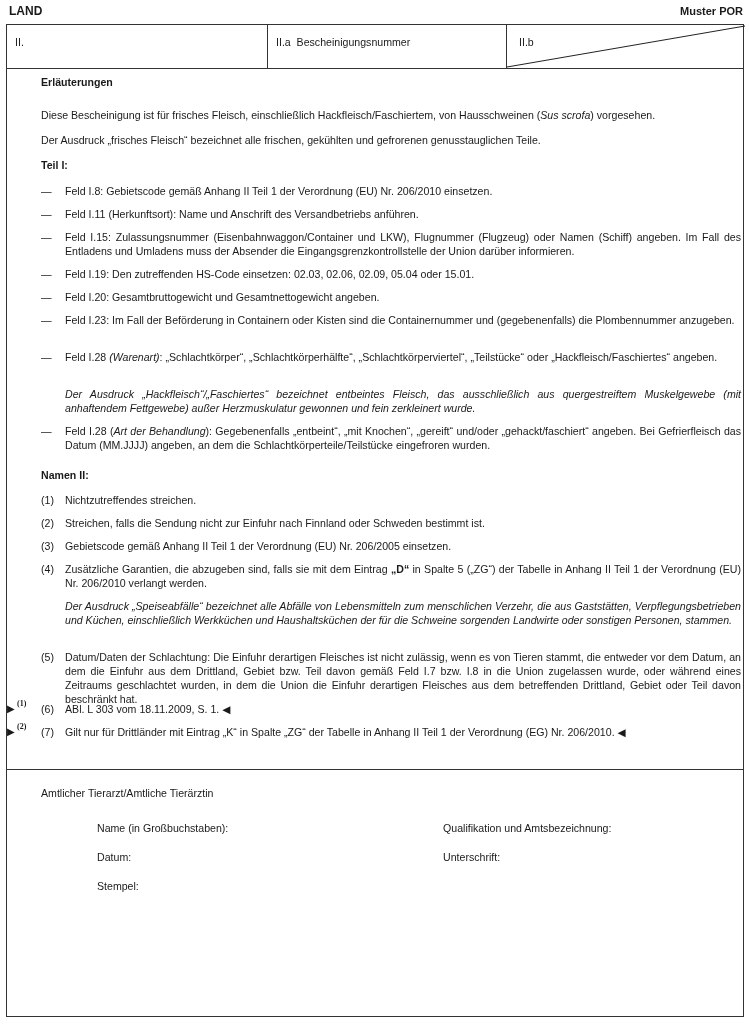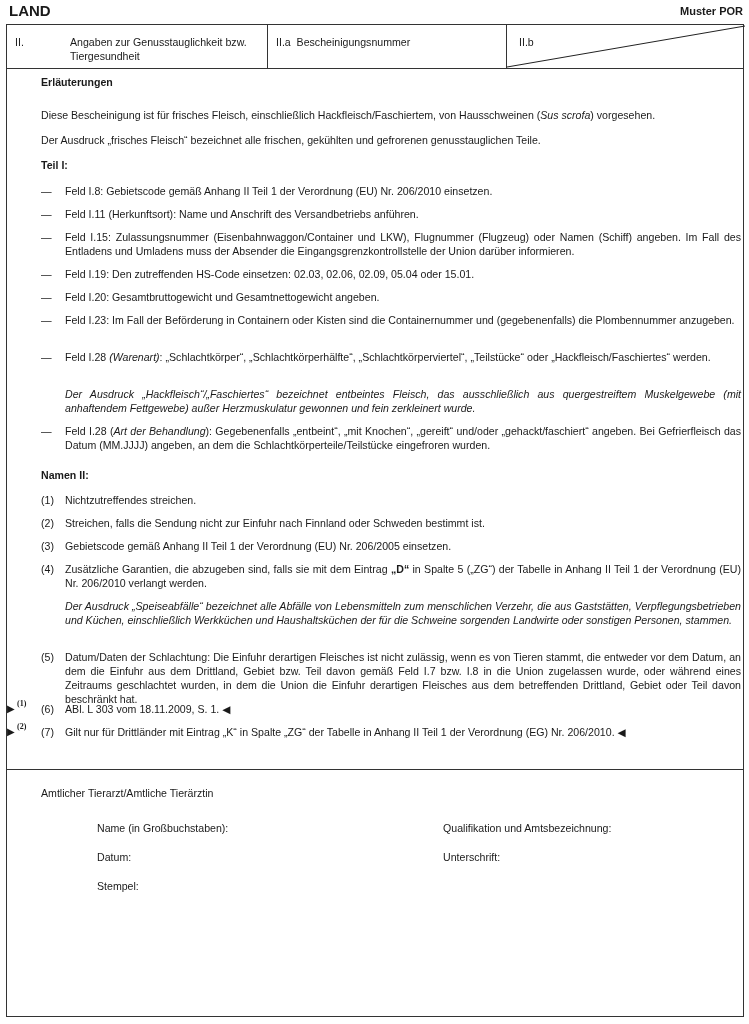--- a/index.html
+++ b/index.html
@@ -1,21 +1,21 @@
 <!DOCTYPE html>
 <html><head>
 <meta charset="utf-8">
 <style>
   html, body { margin: 0; padding: 0; background: #ffffff; }
   body {
     width: 749px; height: 1024px; position: relative; overflow: hidden;
     font-family: "Liberation Sans", sans-serif; color: #1a1a1a;
     font-size: 10.6px; line-height: 14px;
   }
-  .top-left { position: absolute; left: 9px; top: 4px; font-weight: bold; font-size: 15px; }
+  .top-left { position: absolute; left: 9px; top: 4px; font-weight: bold; font-size: 12px; }
   .top-right { position: absolute; right: 6px; top: 4px; font-weight: bold; font-size: 11px; }
 
   .frame {
     position: absolute; left: 6px; top: 24px; width: 738px; height: 993px;
     border: 1px solid #333; border-right-width: 1.5px; border-bottom-width: 1.5px;
     box-sizing: border-box;
   }
   .hdr-row {
     position: absolute; left: 0; top: 0; right: 0; height: 43px;
     border-bottom: 1px solid #333;
@@ -54,21 +54,20 @@
 <body>
 
 <div class="top-left">LAND</div>
 <div class="top-right">Muster POR</div>
 
 <div class="frame">
 
   <div class="hdr-row">
     <div class="hdr-cell hdr-c1">
       <span class="hdr-num">II.</span>
-      <span class="hdr-title">Angaben zur Genusstauglichkeit bzw. Tiergesundheit</span>
     </div>
     <div class="hdr-cell hdr-c3">
       <svg width="238" height="43">
         <line x1="0" y1="42" x2="238" y2="1" stroke="#222" stroke-width="1"></line>
       </svg>
       <span class="lbl">II.b</span>
     </div>
     <div class="hdr-cell hdr-c2">
       <span class="lbl" style="white-space:pre">II.a  Bescheinigungsnummer</span>
     </div>
@@ -102,21 +101,21 @@
     <div class="dash-item" style="top:215px">
       <span class="dash">—</span>
       <span class="txt">Feld I.20: Gesamtbruttogewicht und Gesamtnettogewicht angeben.</span>
     </div>
     <div class="dash-item" style="top:238px">
       <span class="dash">—</span>
       <span class="txt">Feld I.23: Im Fall der Beförderung in Containern oder Kisten sind die Containernummer und (gegebenenfalls) die Plombennummer anzugeben.</span>
     </div>
     <div class="dash-item" style="top:275px">
       <span class="dash">—</span>
-      <span class="txt"><span>Feld I.28 </span><i>(Warenart)</i><span>: „Schlachtkörper“, „Schlachtkörperhälfte“, „Schlachtkörperviertel“, „Teilstücke“ oder „Hackfleisch/Faschiertes“ werden.</span></span>
+      <span class="txt"><span>Feld I.28 </span><i>(Warenart)</i><span>: „Schlachtkörper“, „Schlachtkörperhälfte“, „Schlachtkörperviertel“, „Teilstücke“ oder „Hackfleisch/Faschiertes“ angeben.</span></span>
     </div>
     <div class="sub" style="top:312px">Der Ausdruck „Hackfleisch“/„Faschiertes“ bezeichnet entbeintes Fleisch, das ausschließlich aus quergestreiftem Muskelgewebe (mit anhaftendem Fettgewebe) außer Herzmuskulatur gewonnen und fein zerkleinert wurde.</div>
     <div class="dash-item" style="top:349px">
       <span class="dash">—</span>
       <span class="txt"><span>Feld I.28 (</span><i>Art der Behandlung</i><span>): Gegebenenfalls „entbeint“, „mit Knochen“, „gereift“ und/oder „gehackt/faschiert“ angeben. Bei Gefrierfleisch das Datum (MM.JJJJ) angeben, an dem die Schlachtkörperteile/Teilstücke eingefroren wurden.</span></span>
     </div>
 
     <div class="p b" style="top:393px">Namen II:</div>
 
     <div class="fn-item" style="top:418px">

